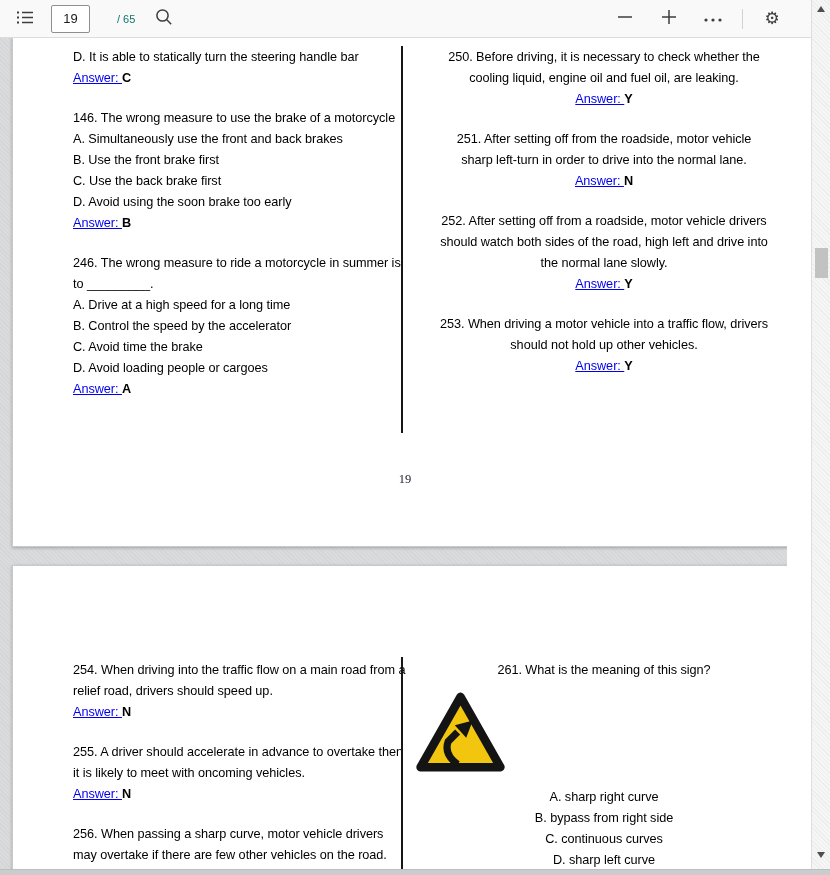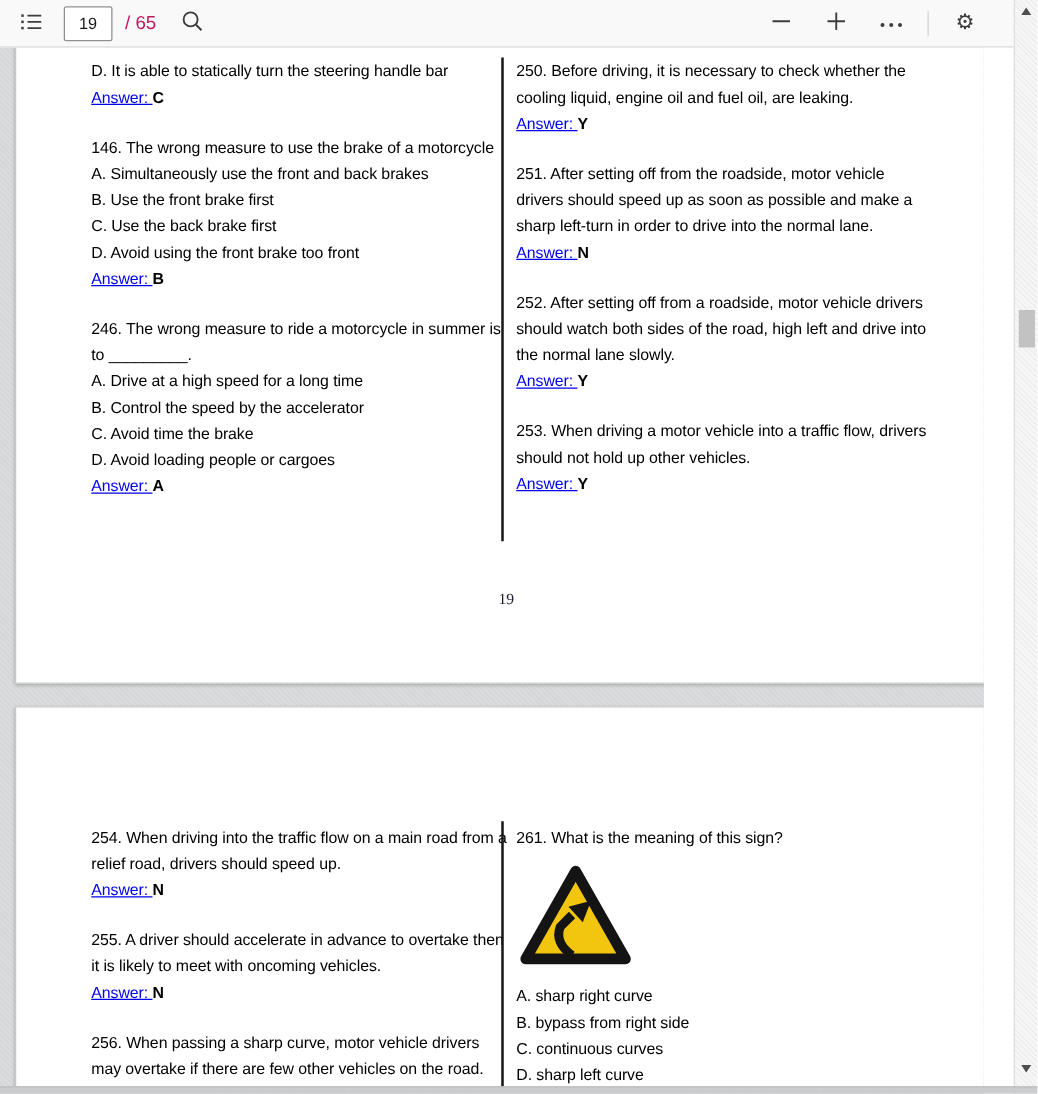--- a/index.html
+++ b/index.html
@@ -16,21 +16,21 @@
   .tb-btn {
     background:transparent; border:none; width:30px; height:30px;
     display:flex; align-items:center; justify-content:center; cursor:pointer;
     color:#3d3d3d; flex:0 0 auto;
   }
   .page-input {
     width:39px; height:28px; margin-left:11px; text-align:center;
     font-family:"Liberation Sans", sans-serif; font-size:13px; color:#1a1a1a;
     border:1px solid #8f8f8f; border-radius:2px; background:#ffffff;
   }
-  .page-total { margin-left:10px; font-size:15px; color:#be185d; white-space:pre; }
+  .page-total { margin-left:27px; font-size:11px; color:#0f766e; white-space:pre; }
   .tb-search { margin-left:14px; }
   .tb-spacer { flex:1 1 auto; }
   .tb-right { display:flex; align-items:center; gap:14px; }
   .tb-divider { width:1px; height:20px; background:#d2d2d2; }
   .gear-glyph { font-family:"DejaVu Sans", sans-serif; font-size:17px; line-height:1; color:#3d3d3d; }
 
   
   .content {
     position:absolute; left:0; top:38px; width:787px; height:837px;
     background-color:#d7d8d9;
@@ -42,21 +42,21 @@
     border:1px solid #c9c9c9; box-shadow:0 1px 3px rgba(0,0,0,0.25);
     overflow:hidden;
   }
   .page1 { top:-2px; height:511px; }
   .page2 { top:527px; height:306px; }
 
   .col { position:absolute; }
   .page1 .col { top:10px; }
   .page2 .col { top:94px; }
   .col-left  { left:60px;  width:328px; }
-  .col-right { left:400px; width:382px; }
+  .col-right { left:400px; width:382px;text-align:center; }
 
   .divider { position:absolute; left:388px; width:1.5px; background:#161616; }
   .page1 .divider { top:9px;  height:387px; }
   .page2 .divider { top:91px; height:215px; }
 
   .qblock { margin-bottom:19px; }
   .qline {
     height:21px; line-height:21px; font-size:12.7px; letter-spacing:-0.05px;
     color:#000000; white-space:pre;
   }
@@ -154,21 +154,21 @@
     <div class="col col-left">
         <div class="qblock">
           <div class="qline">D. It is able to statically turn the steering handle bar</div>
           <div class="qline answer-line"><a class="answer-link" style="color: rgb(0, 0, 238);">Answer: </a><b class="answer-value">C</b></div>
         </div>
         <div class="qblock">
           <div class="qline">146. The wrong measure to use the brake of a motorcycle</div>
           <div class="qline">A. Simultaneously use the front and back brakes</div>
           <div class="qline">B. Use the front brake first</div>
           <div class="qline">C. Use the back brake first</div>
-          <div class="qline">D. Avoid using the front brake too front</div>
+          <div class="qline">D. Avoid using the soon brake too early</div>
           <div class="qline answer-line"><a class="answer-link" style="color: rgb(0, 0, 238);">Answer: </a><b class="answer-value">B</b></div>
         </div>
         <div class="qblock">
           <div class="qline">246. The wrong measure to ride a motorcycle in summer is</div>
           <div class="qline">to _________.</div>
           <div class="qline">A. Drive at a high speed for a long time</div>
           <div class="qline">B. Control the speed by the accelerator</div>
           <div class="qline">C. Avoid time the brake</div>
           <div class="qline">D. Avoid loading people or cargoes</div>
           <div class="qline answer-line"><a class="answer-link" style="color: rgb(0, 0, 238);">Answer: </a><b class="answer-value">A</b></div>
@@ -176,21 +176,20 @@
       </div>
     <div class="divider"></div>
     <div class="col col-right">
         <div class="qblock">
           <div class="qline">250. Before driving, it is necessary to check whether the</div>
           <div class="qline">cooling liquid, engine oil and fuel oil, are leaking.</div>
           <div class="qline answer-line"><a class="answer-link" style="color: rgb(0, 0, 238);">Answer: </a><b class="answer-value">Y</b></div>
         </div>
         <div class="qblock">
           <div class="qline">251. After setting off from the roadside, motor vehicle</div>
-          <div class="qline">drivers should speed up as soon as possible and make a</div>
           <div class="qline">sharp left-turn in order to drive into the normal lane.</div>
           <div class="qline answer-line"><a class="answer-link" style="color: rgb(0, 0, 238);">Answer: </a><b class="answer-value">N</b></div>
         </div>
         <div class="qblock">
           <div class="qline">252. After setting off from a roadside, motor vehicle drivers</div>
           <div class="qline">should watch both sides of the road, high left and drive into</div>
           <div class="qline">the normal lane slowly.</div>
           <div class="qline answer-line"><a class="answer-link" style="color: rgb(0, 0, 238);">Answer: </a><b class="answer-value">Y</b></div>
         </div>
         <div class="qblock">

